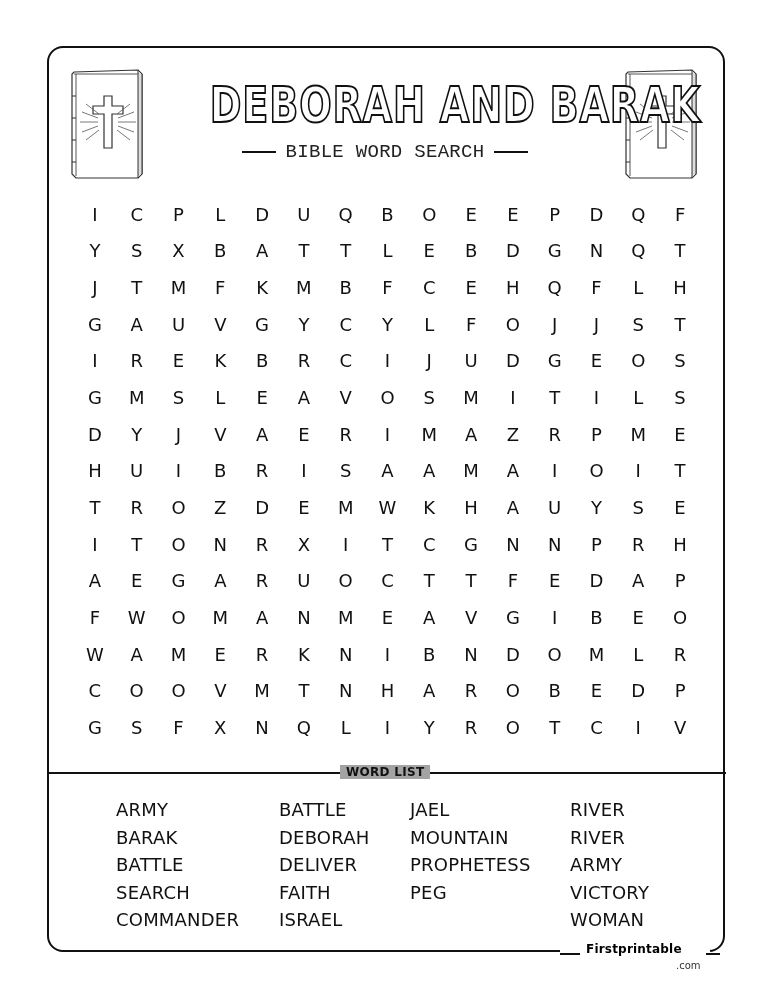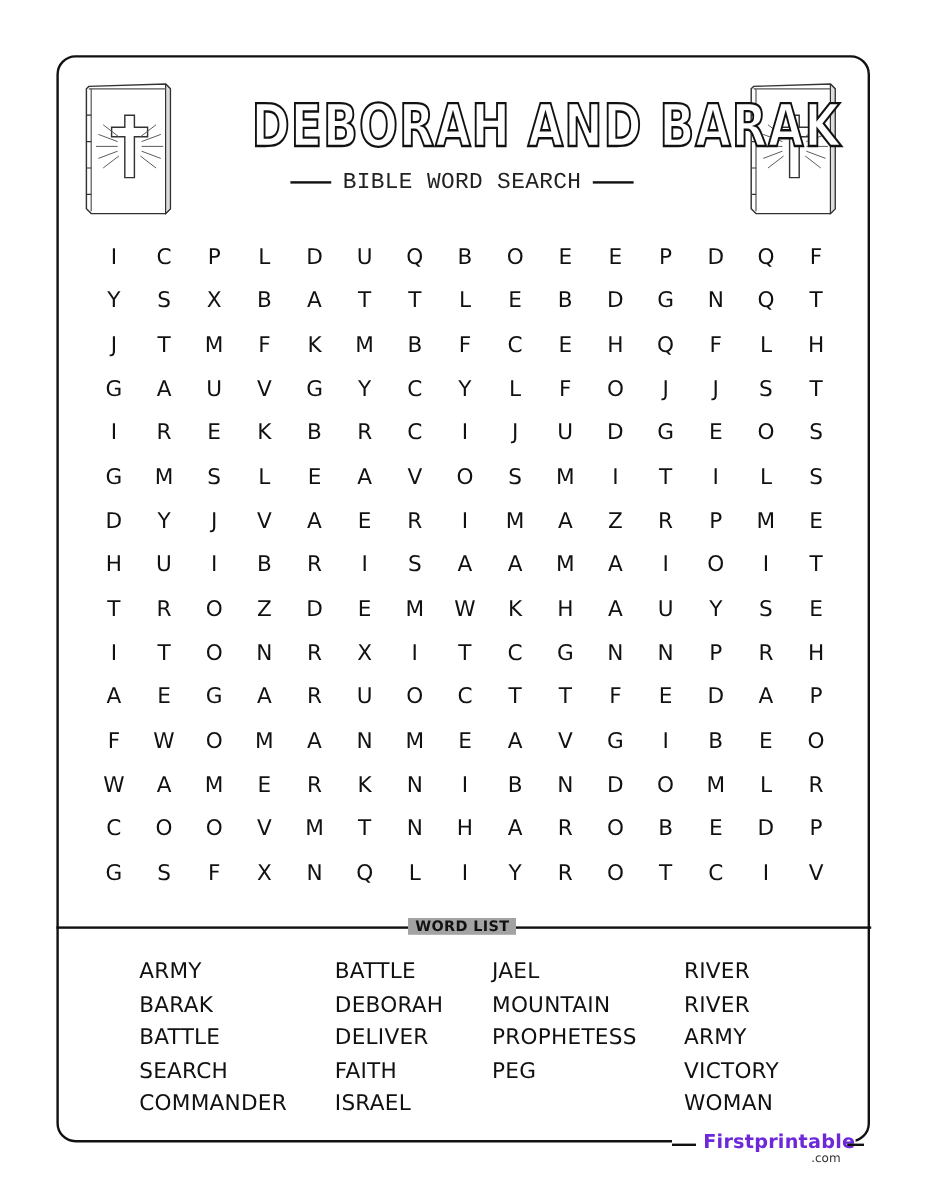--- a/index.html
+++ b/index.html
@@ -28,21 +28,21 @@
   .divider { position: absolute; left: 47px; top: 772px; width: 679px; height: 2px; background: #111; }
   .wl-label {
     position: absolute; left: 340px; top: 765px; padding: 0 6px; background: #a3a3a3;
     font-size: 12px; font-weight: bold; letter-spacing: 0.3px; color: #111;
   }
   .wordcol { position: absolute; top: 796px; }
   .word { font-size: 18px; line-height: 27.5px; color: #111; white-space: nowrap; letter-spacing: 0.2px; }
   .brand-wrap { position: absolute; left: 560px; top: 940px; width: 170px; height: 40px; }
   .brand-line { position: absolute; left: 0; top: 13px; width: 20px; height: 2px; background: #111; }
   .brand-line2 { position: absolute; left: 146px; top: 13px; width: 14px; height: 2px; background: #111; }
-  .brand { position: absolute; left: 26px; top: 2px; background: #fff; font-weight: bold; font-size: 16px; color: #6d28d9; letter-spacing: 0.2px; white-space: nowrap; }
+  .brand { position: absolute; left: 26px; top: 2px; background: #fff; font-weight: bold; font-size: 12px; color: #000000; letter-spacing: 0.2px; white-space: nowrap; }
   .brand-com { position: absolute; left: 116px; top: 20px; font-size: 10px; color: #333; }
   .frame-gap { position: absolute; left: 560px; top: 948px; width: 150px; height: 8px; background: #fff; }
 </style>
 </head>
 <body>
 
 <div class="frame"></div>
 
 <svg class="book left" viewBox="0 0 80 115">
   <path d="M6 6 L70 4 L74 8 L74 108 L70 112 L8 112 L4 108 L4 8 Z" fill="#fff" stroke="#333" stroke-width="1.2"></path>

